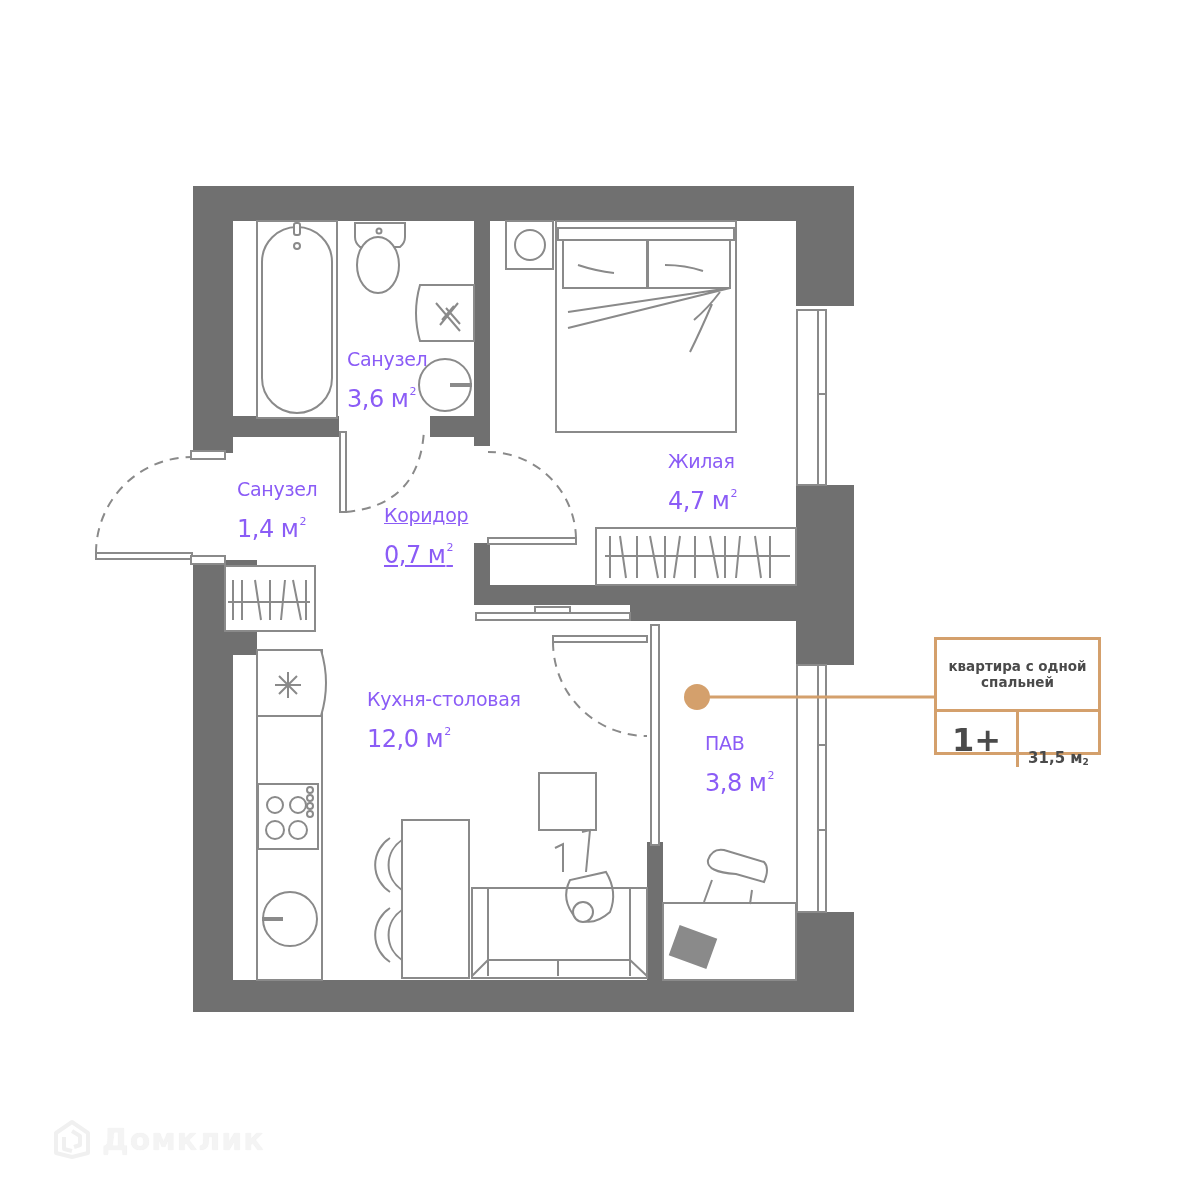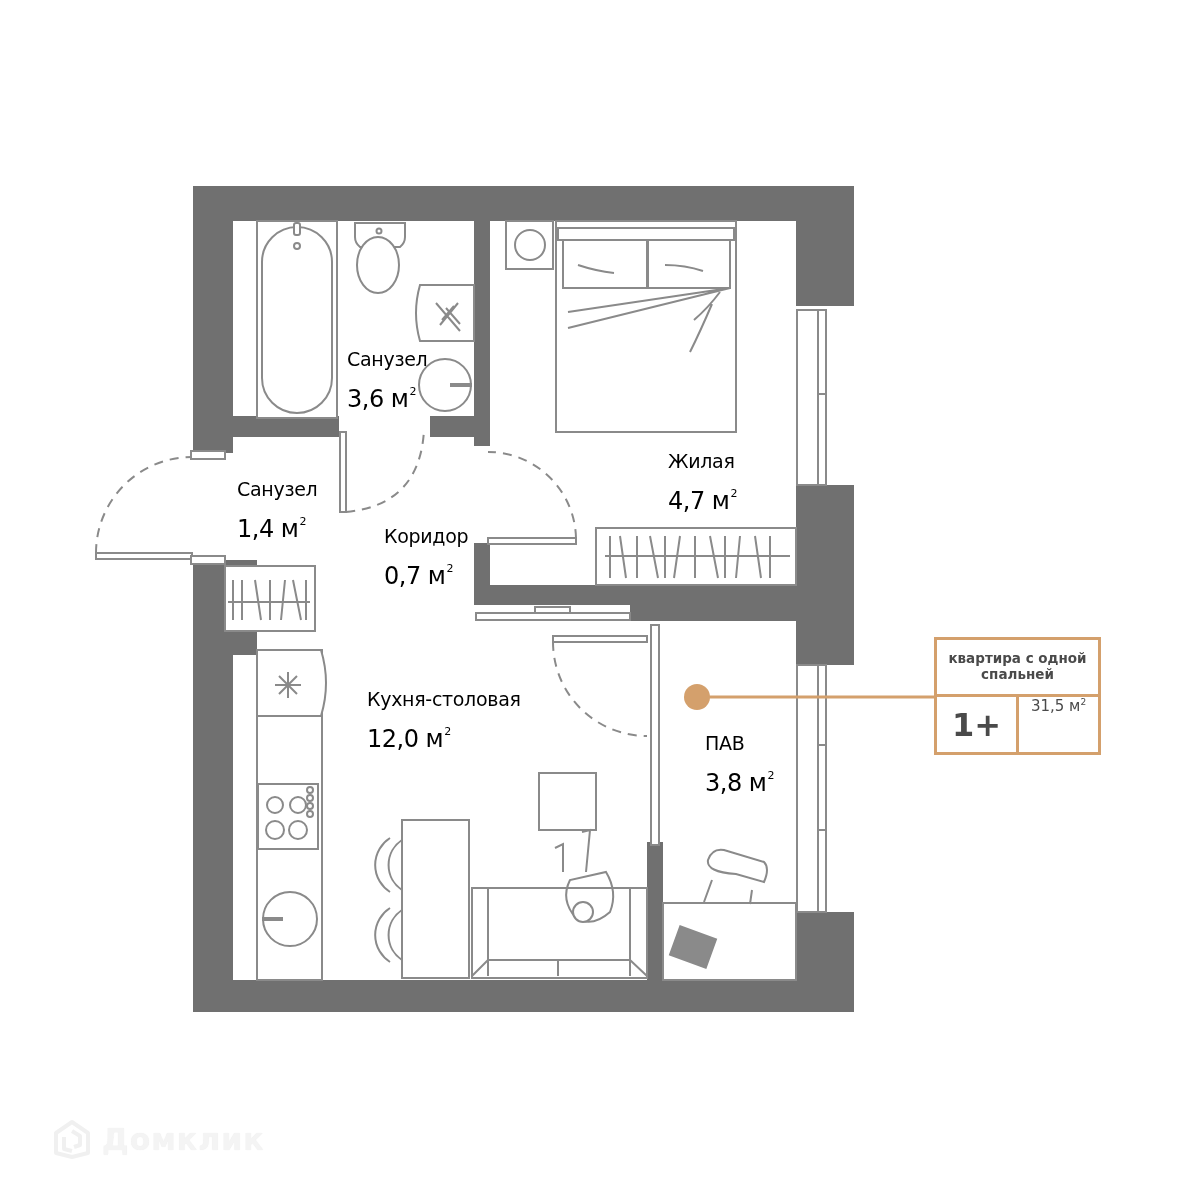--- a/index.html
+++ b/index.html
@@ -1,26 +1,26 @@
 <!DOCTYPE html>
 <html><head>
   <meta charset="utf-8">
   <style>
     html, body { margin: 0; padding: 0; background: #ffffff; }
     body { width: 1200px; height: 1200px; position: relative; overflow: hidden; font-family: "DejaVu Sans", sans-serif; }
     #plan { position: absolute; left: 0; top: 0; width: 1200px; height: 1200px; }
-    .room-label { position: absolute; color: #000000; font-family: "DejaVu Sans", sans-serif; line-height: 1.05; }
+    .room-label { position: absolute; color: #8b5cf6; font-family: "DejaVu Sans", sans-serif; line-height: 1.05; }
     .room-name { font-size: 19px; letter-spacing: -0.3px; display: block; }
     .room-area { font-size: 24px; letter-spacing: -0.5px; display: block; margin-top: 16px; }
     .room-area sup { font-size: 11px; vertical-align: 12px; margin-left: 1px; }
     .legend { position: absolute; left: 934px; top: 637px; width: 167px; height: 118px; border: 3px solid #d4a06c; box-sizing: border-box; background: #fff; }
-    .legend-top { height: 57px; border-bottom: 3px solid #d4a06c; box-sizing: border-box; display: flex; align-items: center; justify-content: center; text-align: center; font-weight: bold; font-size: 13.5px; color: #4a4a4a; line-height: 1.15; padding: 0 4px; }
+    .legend-top { height: 72px; border-bottom: 3px solid #d4a06c; box-sizing: border-box; display: flex; align-items: center; justify-content: center; text-align: center; font-weight: bold; font-size: 13.5px; color: #4a4a4a; line-height: 1.15; padding: 0 4px; }
     .legend-bottom { display: flex; height: 55px; }
     .legend-type { width: 82px; border-right: 3px solid #d4a06c; box-sizing: border-box; display: flex; align-items: center; justify-content: center; font-weight: bold; font-size: 32px; color: #4a4a4a; }
-    .legend-area { flex: 1; display: flex; align-items: flex-start; justify-content: center; font-weight: normal; font-size: 15px; color: #4a4a4a; }
+    .legend-area { flex: 1; display: flex; align-items: flex-end; justify-content: center; font-weight: bold; font-size: 15px; color: #4a4a4a; }
     .legend-area sup { font-size: 9px; vertical-align: 7px; }
     .watermark { position: absolute; left: 50px; top: 1117px; display: flex; align-items: center; gap: 8px; color: #ffffff; opacity: 0.95; }
     .watermark-text { font-size: 30px; font-weight: bold; color: #f4f4f4; letter-spacing: 1px; text-shadow: 0 0 1px #e8e8e8; }
   </style>
 </head>
 <body>
 
 <svg id="plan" viewBox="0 0 1200 1200" xmlns="http://www.w3.org/2000/svg">
 
   <g fill="#707070">
@@ -176,21 +176,21 @@
   <span class="room-area"><span>3,6 м</span><sup>2</sup></span>
 </div>
 <div class="room-label" style="left:668px; top:452px;">
   <span class="room-name">Жилая</span>
   <span class="room-area"><span>4,7 м</span><sup>2</sup></span>
 </div>
 <div class="room-label" style="left:237px; top:480px;">
   <span class="room-name">Санузел</span>
   <span class="room-area"><span>1,4 м</span><sup>2</sup></span>
 </div>
-<div class="room-label" style="left:384px; top:527px;">
+<div class="room-label" style="left:384px; top:506px;text-decoration:underline;">
   <span class="room-name">Коридор</span>
   <span class="room-area"><span>0,7 м</span><sup>2</sup></span>
 </div>
 <div class="room-label" style="left:367px; top:690px;">
   <span class="room-name">Кухня-столовая</span>
   <span class="room-area"><span>12,0 м</span><sup>2</sup></span>
 </div>
 <div class="room-label" style="left:705px; top:734px;">
   <span class="room-name">ПАВ</span>
   <span class="room-area"><span>3,8 м</span><sup>2</sup></span>

